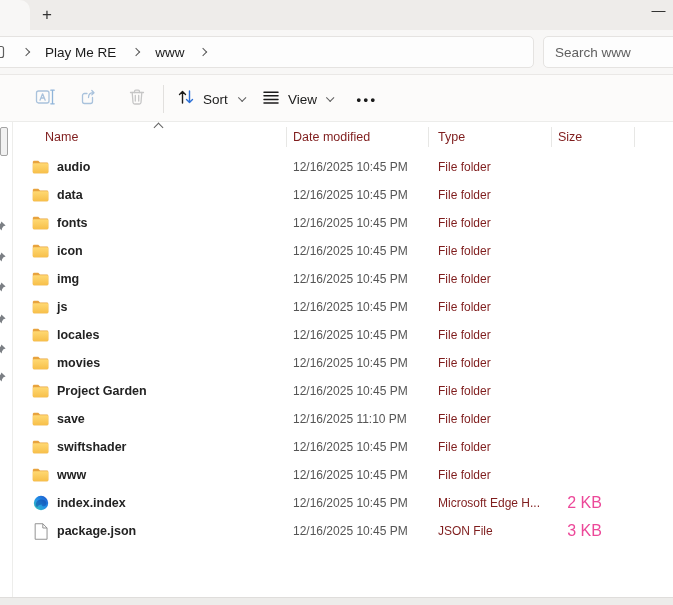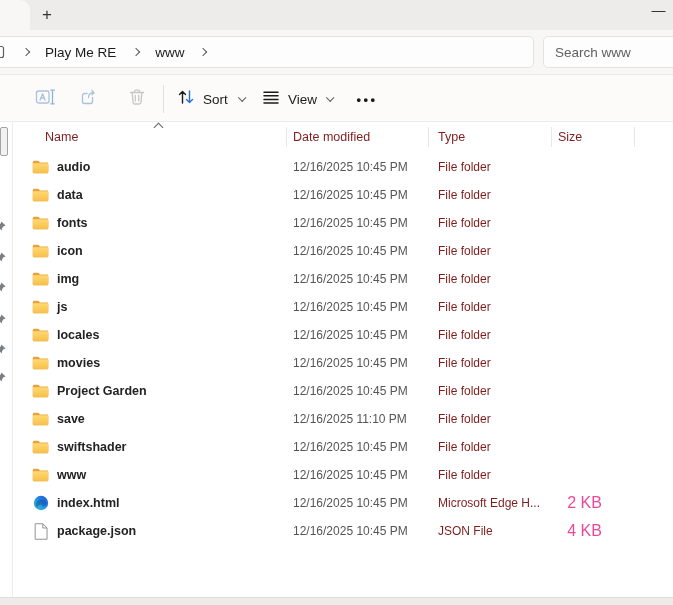--- a/index.html
+++ b/index.html
@@ -459,37 +459,37 @@
       <linearGradient id="edgeg" x1="0" y1="1" x2="1" y2="0">
         <stop offset="0" stop-color="#38c9b5"></stop>
                   <stop offset="0.5" stop-color="#2390e8"></stop>
                   <stop offset="1" stop-color="#1b50c8"></stop>
       </linearGradient>
     </defs>
     <circle cx="8" cy="8" r="7.2" fill="url(#edgeg)"></circle>
     <path d="M2.6 10.5 C2.9 6.5 5.6 4.4 8.8 4.6 c2.9 0.2 4.5 2 4.5 3.9 0 1.6 -1.1 2.7 -2.6 2.7 -1.3 0 -2.1 -0.8 -2 -1.8 -1.9 0.2 -3.9 1 -4.6 3 Z" fill="#0d3e9c" opacity="0.45"></path>
   </svg>
 </span>
-      <span class="fname">index.html</span>
+      <span class="fname">index.index</span>
     </div>
     <div class="cell date">12/16/2025 10:45 PM</div>
     <div class="cell type">Microsoft Edge H...</div>
     <div class="cell size">2 KB</div>
   </div>
 
   <div class="row">
     <div class="cell namec">
       <span class="ficon">
   <svg width="14" height="17" viewBox="0 0 13 16">
     <path d="M1 0.7 h7.2 L12.2 4.7 v10.6 H1 Z" fill="#ffffff" stroke="#8f8f8f" stroke-width="0.9"></path>
     <path d="M8.2 0.7 v4 h4" fill="none" stroke="#8f8f8f" stroke-width="0.9"></path>
   </svg>
 </span>
       <span class="fname">package.json</span>
     </div>
     <div class="cell date">12/16/2025 10:45 PM</div>
     <div class="cell type">JSON File</div>
-    <div class="cell size">4 KB</div>
+    <div class="cell size">3 KB</div>
   </div>
 </div>
 
   <div class="statusbar"></div>
 </div>
 
 </body></html>

